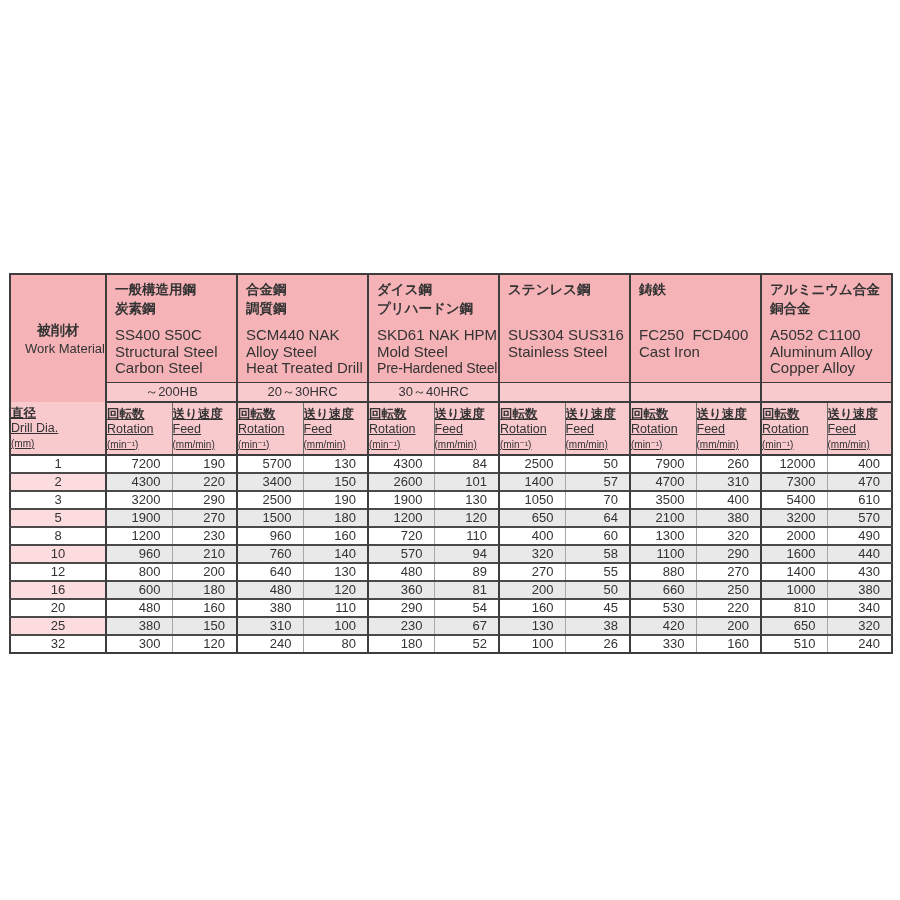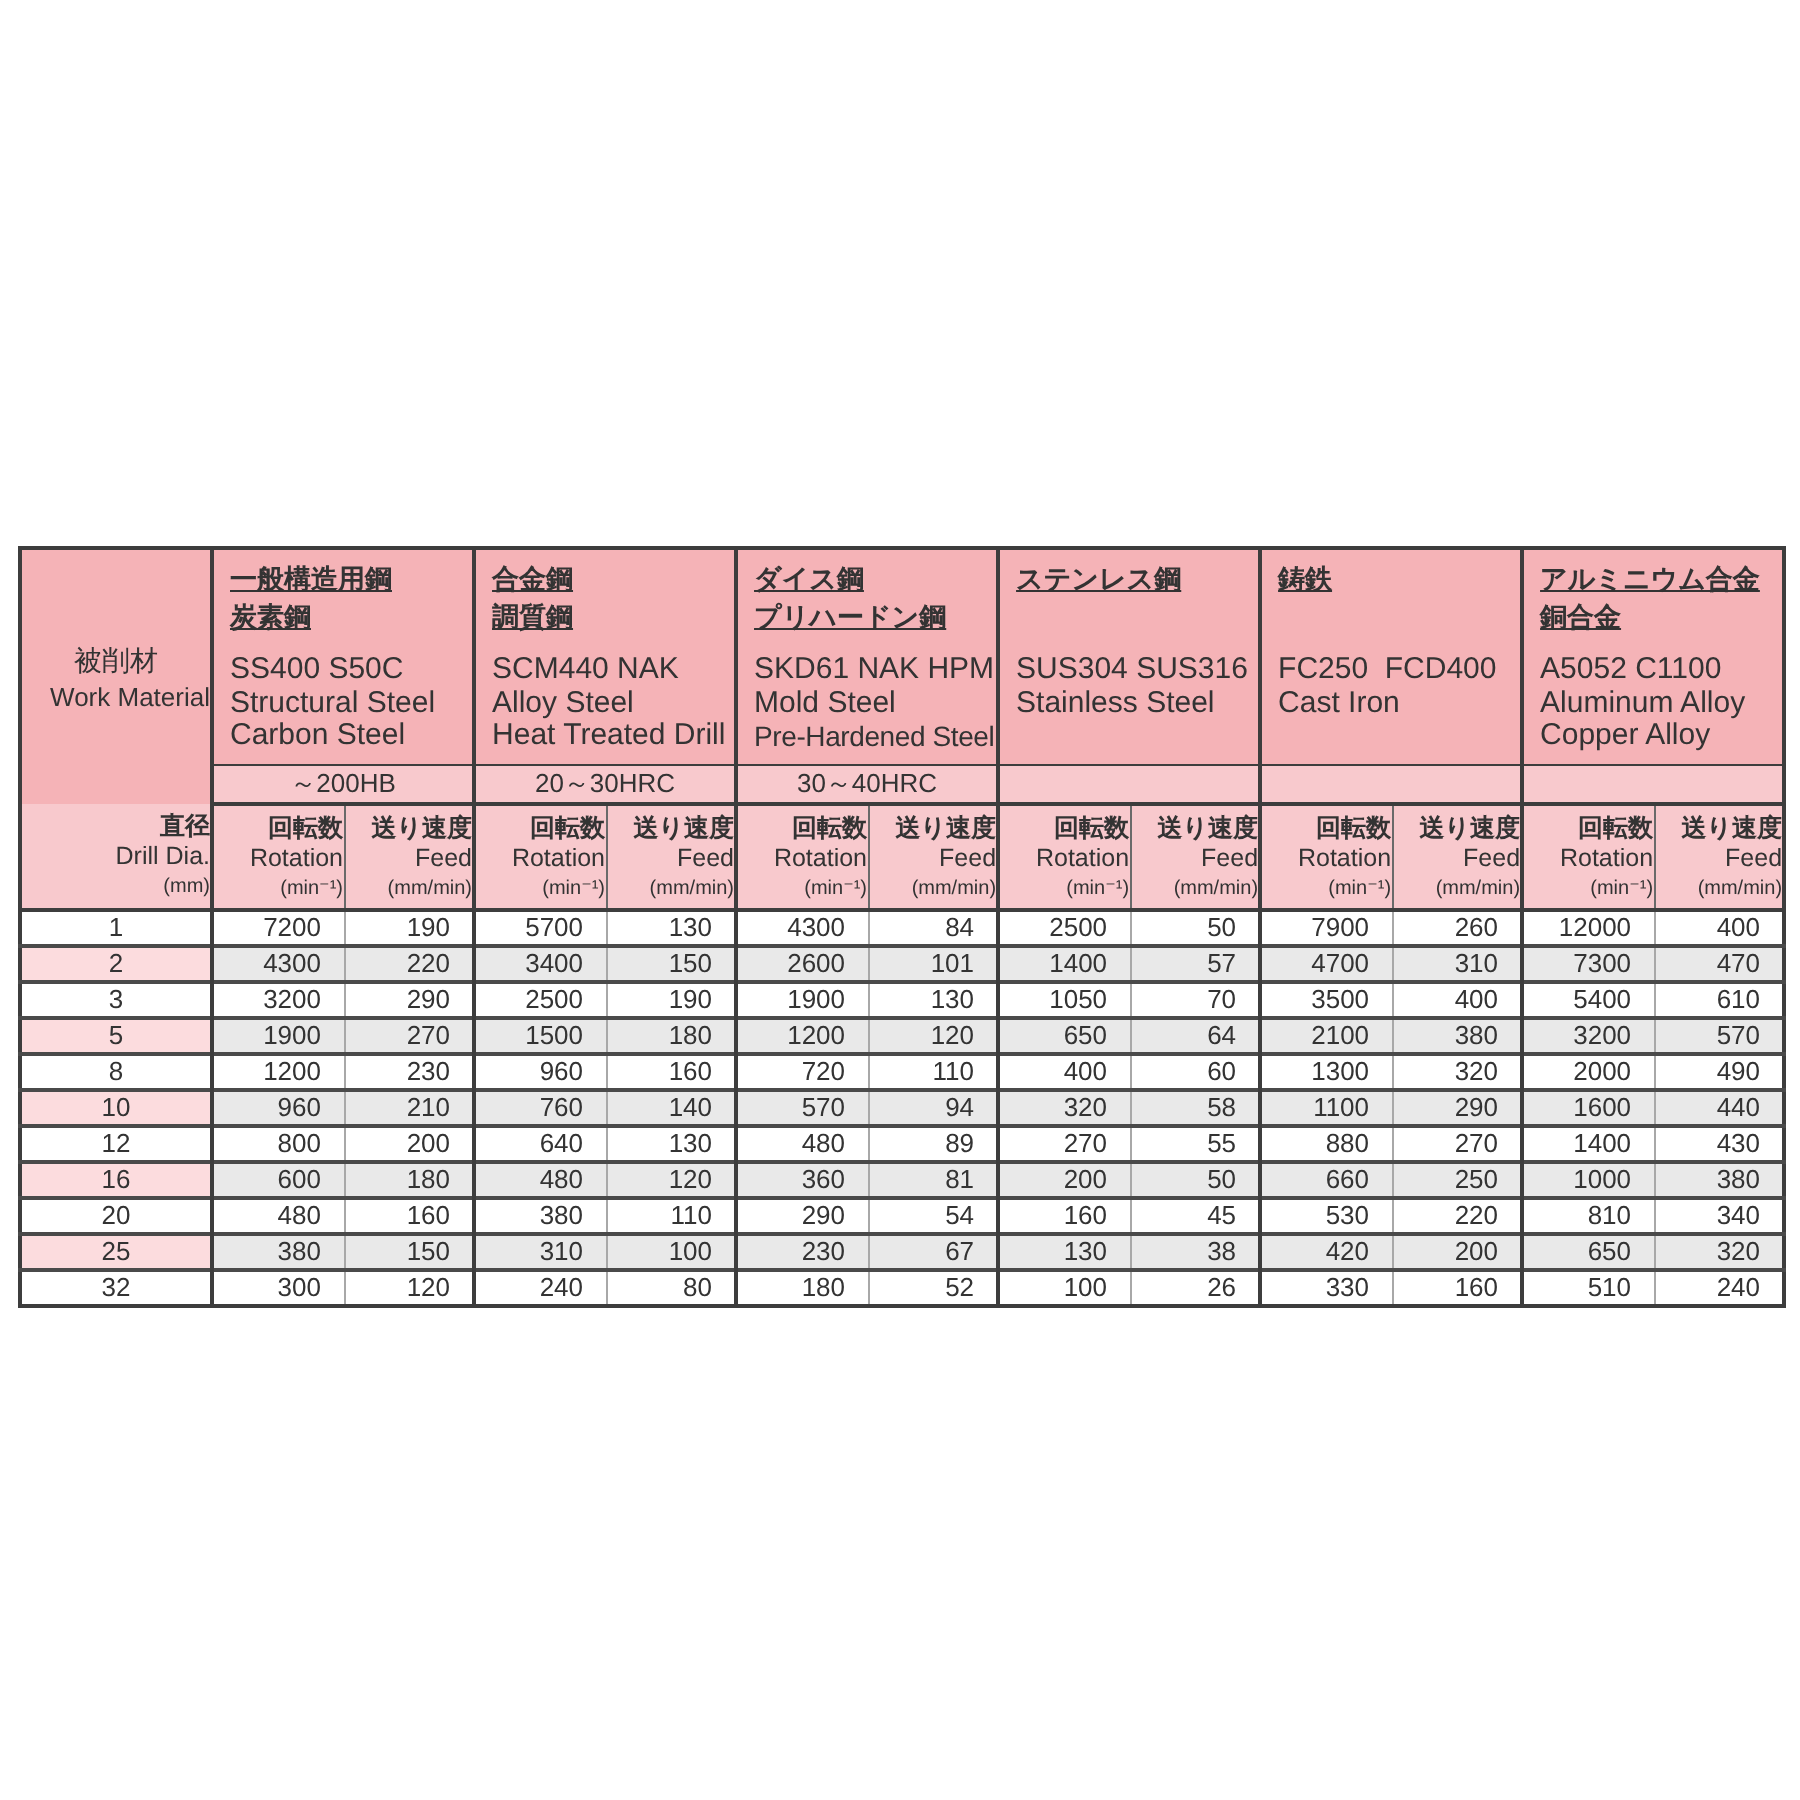--- a/index.html
+++ b/index.html
@@ -28,51 +28,52 @@
     padding: 0;
     overflow: hidden;
     font-weight: normal;
   }
   
   tr.r-mat th.wm {
     background: var(--header-pink);
     text-align: center;
     vertical-align: middle;
   }
-  .wm-jp { font-size: 14px; line-height: 19px; }
+  .wm-jp { font-size: 14px; line-height: 19px; font-weight: bold; }
   .wm-en { font-size: 13px; line-height: 17px; text-align: right; }
   tr.r-mat th.mat {
     background: var(--header-pink);
     border-left: 2px solid var(--border-dark);
     vertical-align: top;
     text-align: left;
     padding: 6px 6px 0 8px;
     height: 101px;
   }
-  .jp-block { min-height: 37px; margin-bottom: 9px; text-decoration: underline; }
+  .jp-block { min-height: 37px; margin-bottom: 9px; }
   .jp-line { font-size: 13.5px; line-height: 18.5px; font-weight: bold; white-space: pre; }
   .en-line { font-size: 15px; line-height: 16.5px; white-space: pre; }
   th.mat.m2 .en-line:nth-child(3) { font-size: 14px; letter-spacing: -0.2px; }
   
   tr.r-hard td {
     background: var(--light-pink);
     border-left: 2px solid var(--border-dark);
     border-top: 1px solid var(--border-dark);
     border-bottom: 2px solid var(--border-dark);
     text-align: center;
     font-size: 13px;
     height: 18px;
   }
   
   tr.r-sub th {
     background: var(--light-pink);
-    text-align: right;
+    text-align: left;
     vertical-align: middle;
     height: 51px;
     border-bottom: 2px solid var(--border-dark);
+    text-decoration: underline;
   }
   tr.r-sub th.h-rot  { border-left: 2px solid var(--border-dark); margin-top: 24px; }
   tr.r-sub th.h-feed { border-left: 1px solid #6a6a6a; }
   .sub-jp   { font-size: 12.5px; line-height: 16px; font-weight: bold; }
   .sub-en   { font-size: 12.5px; line-height: 15px; }
   .sub-unit { font-size: 10px; line-height: 15px; }
   
   tbody td {
     height: 16px;
     font-size: 13px;

